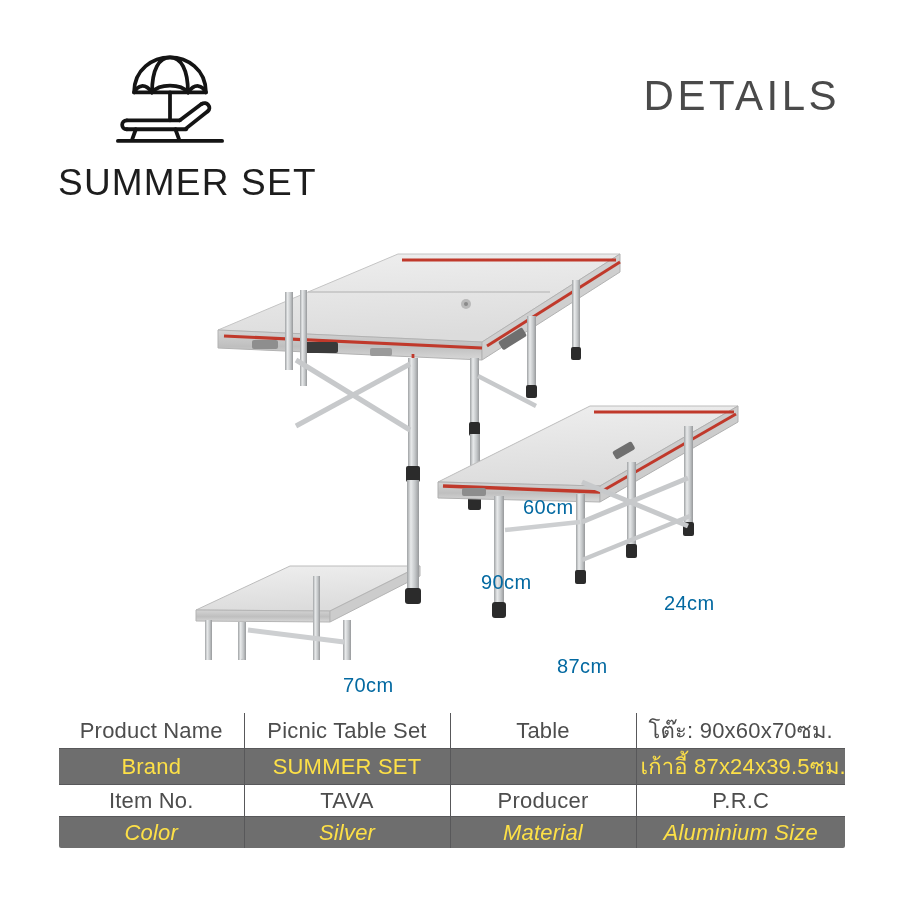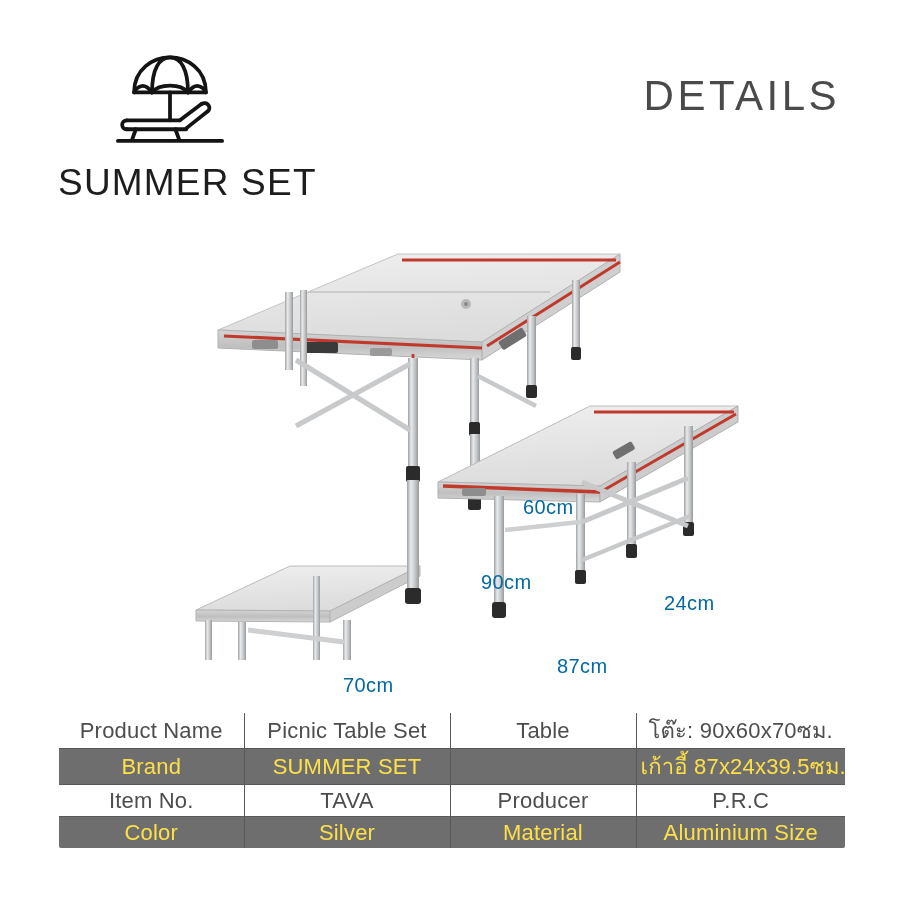--- a/index.html
+++ b/index.html
@@ -103,21 +103,21 @@
     text-align: center;
     vertical-align: middle;
     font-size: 22px;
     letter-spacing: 0.2px;
     border-right: 1.5px solid #58585a;
     border-bottom: 1.5px solid #58585a;
     padding: 0 4px;
     white-space: nowrap;
     overflow: hidden;
   }
-  table.spec-table tr:last-child td { border-bottom: none; }
+  table.spec-table tr:last-child td { border-bottom: none; font-style: italic; }
   table.spec-table td:last-child { border-right: none; }
 
   tr.row-light td {
     background: #ffffff;
     color: #4d4d4d;
   }
   tr.row-dark td {
     background: #6e6e6e;
     color: #fde047;
   }

